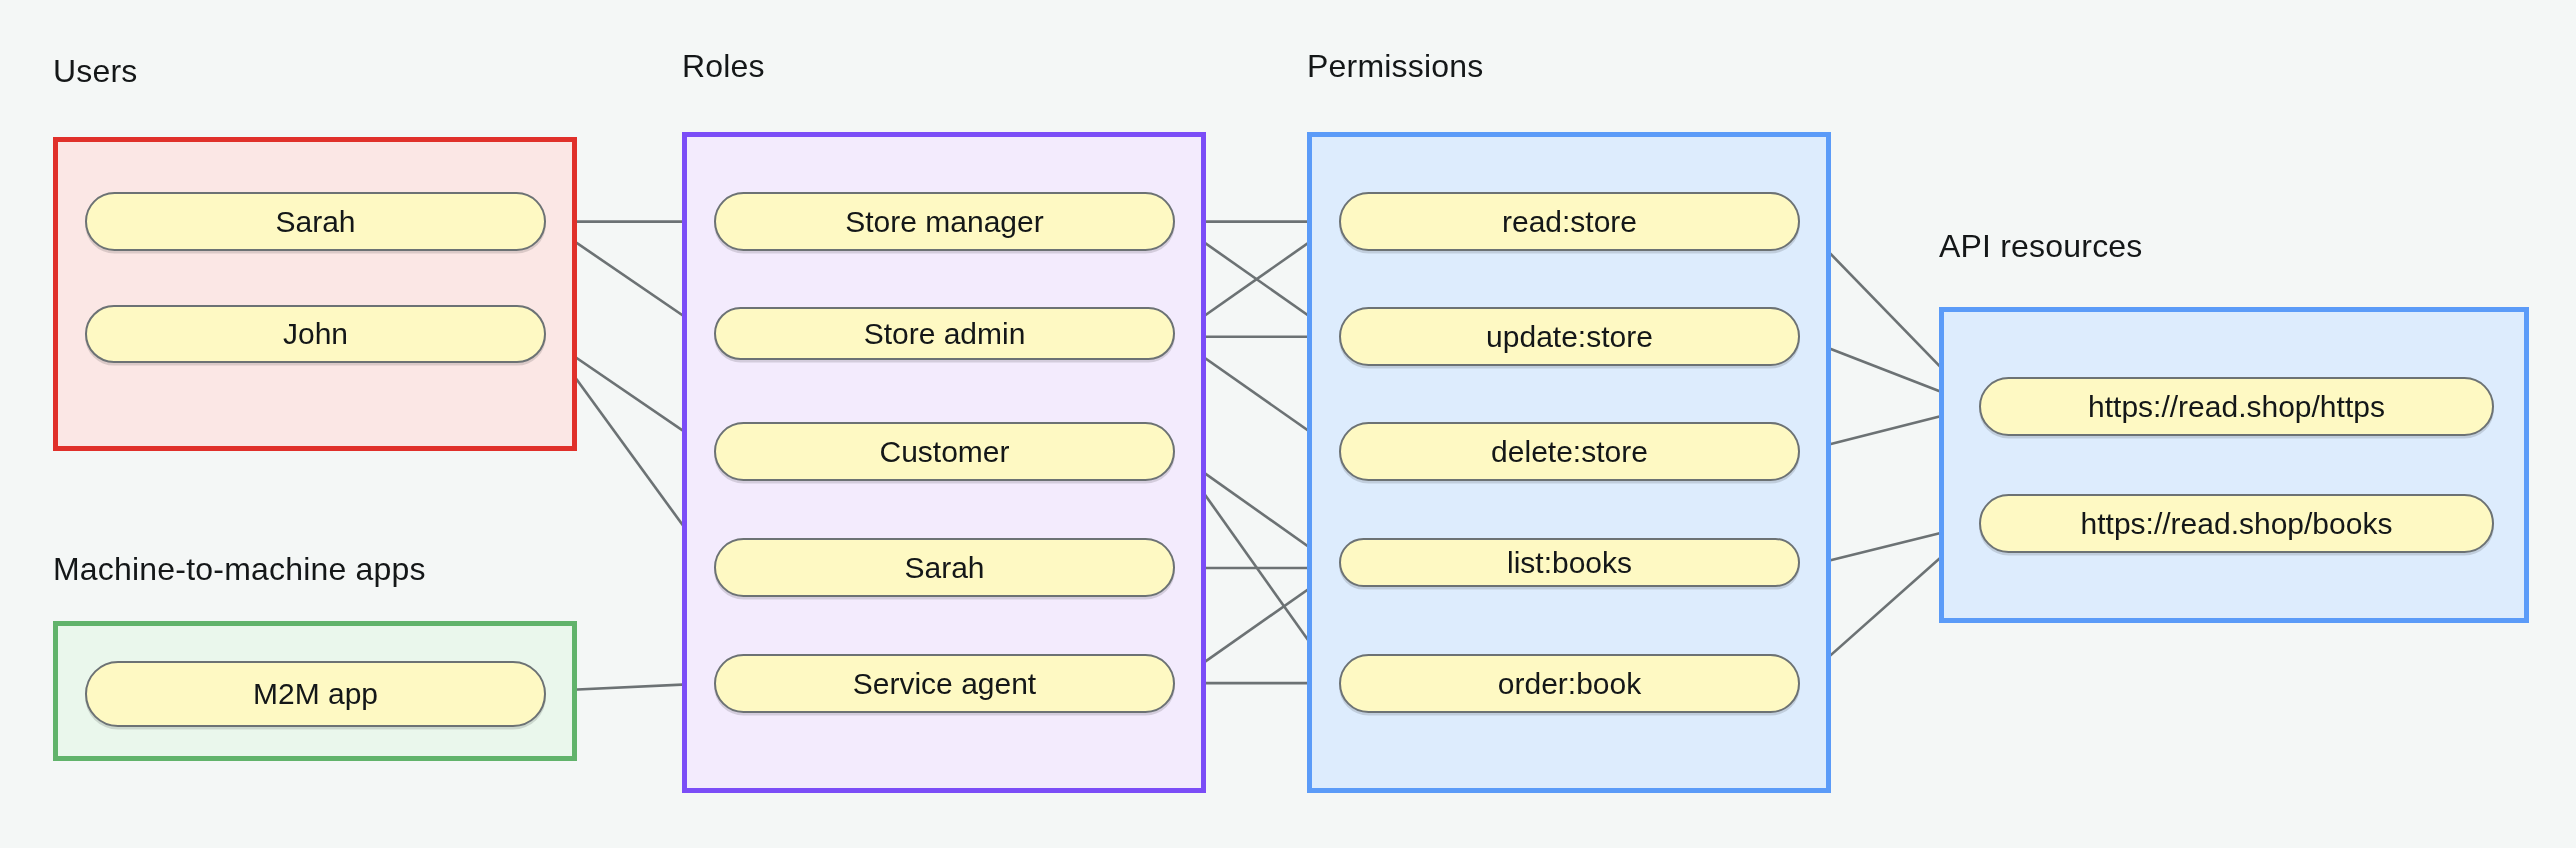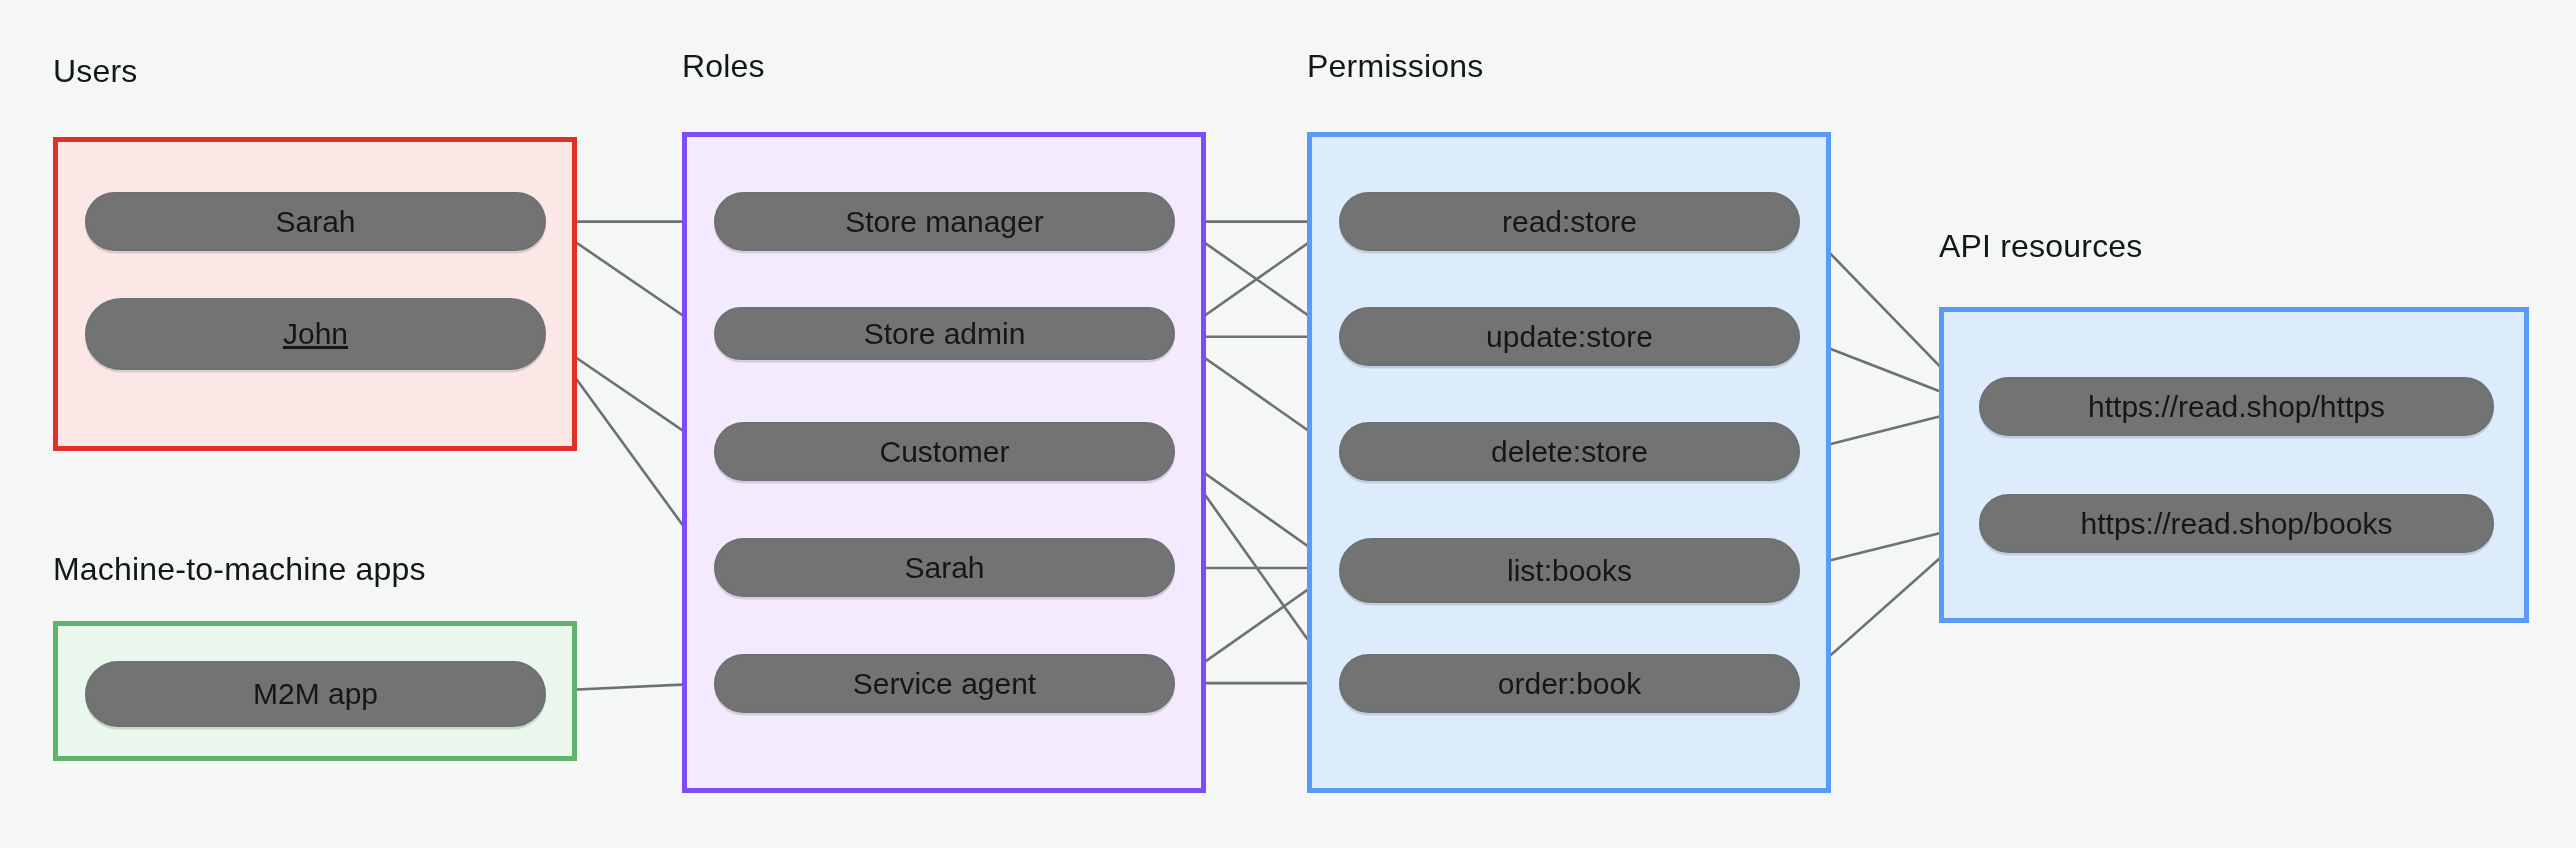--- a/index.html
+++ b/index.html
@@ -33,21 +33,21 @@
   }
   .group-users  { border-color: #e0302a; background: #fbe7e5; }
   .group-m2m    { border-color: #61b36b; background: #eaf7ec; }
   .group-roles  { border-color: #7b4df7; background: #f3ebfd; }
   .group-perms  { border-color: #5b9bf8; background: #ddecfd; }
   .group-api    { border-color: #5b9bf8; background: #ddecfd; }
 
   .pill {
     position: absolute;
     box-sizing: border-box;
-    background: #737373;
+    background: #fef9c3;
     border: 2.6px solid #6c7274;
     border-radius: 872px;
     display: flex;
     align-items: center;
     justify-content: center;
     font-size: 30px;
     color: #141718;
     white-space: nowrap;
     box-shadow: 0 2.6px 0 rgba(0,0,0,0.13);
   }
@@ -99,21 +99,21 @@
       <circle cx="1534" cy="783" r="9"></circle>
       <circle cx="2268" cy="466" r="9"></circle>
       <circle cx="2268" cy="600" r="9"></circle>
     </svg>
   <div id="groups-layer">
       <div class="group-label" style="left: 53px; top: 53px;">Users</div>
       <div class="group-box group-users" style="left: 53px; top: 137px; width: 524px; height: 314px;"></div>
       <div class="pill" style="left: 85px; top: 192px; width: 461px; height: 59px;">
         <span>Sarah</span>
       </div>
-      <div class="pill" style="left: 85px; top: 298px; width: 461px; height: 72px; text-decoration: underline;">
+      <div class="pill" style="left: 85px; top: 305px; width: 461px; height: 58px;">
         <span>John</span>
       </div>
       <div class="group-label" style="left: 53px; top: 551px;">Machine-to-machine apps</div>
       <div class="group-box group-m2m" style="left: 53px; top: 621px; width: 524px; height: 140px;"></div>
       <div class="pill" style="left: 85px; top: 661px; width: 461px; height: 66px;">
         <span>M2M app</span>
       </div>
       <div class="group-label" style="left: 682px; top: 48px;">Roles</div>
       <div class="group-box group-roles" style="left: 682px; top: 132px; width: 524px; height: 661px;"></div>
       <div class="pill" style="left: 714px; top: 192px; width: 461px; height: 59px;">
@@ -135,21 +135,21 @@
       <div class="group-box group-perms" style="left: 1307px; top: 132px; width: 524px; height: 661px;"></div>
       <div class="pill" style="left: 1339px; top: 192px; width: 461px; height: 59px;">
         <span>read:store</span>
       </div>
       <div class="pill" style="left: 1339px; top: 307px; width: 461px; height: 59px;">
         <span>update:store</span>
       </div>
       <div class="pill" style="left: 1339px; top: 422px; width: 461px; height: 59px;">
         <span>delete:store</span>
       </div>
-      <div class="pill" style="left: 1339px; top: 538px; width: 461px; height: 65px;">
+      <div class="pill" style="left: 1339px; top: 538px; width: 461px; height: 49px;">
         <span>list:books</span>
       </div>
       <div class="pill" style="left: 1339px; top: 654px; width: 461px; height: 59px;">
         <span>order:book</span>
       </div>
       <div class="group-label" style="left: 1939px; top: 228px;">API resources</div>
       <div class="group-box group-api" style="left: 1939px; top: 307px; width: 590px; height: 316px;"></div>
       <div class="pill" style="left: 1979px; top: 377px; width: 515px; height: 59px;">
         <span>https://read.shop/https</span>
       </div>

